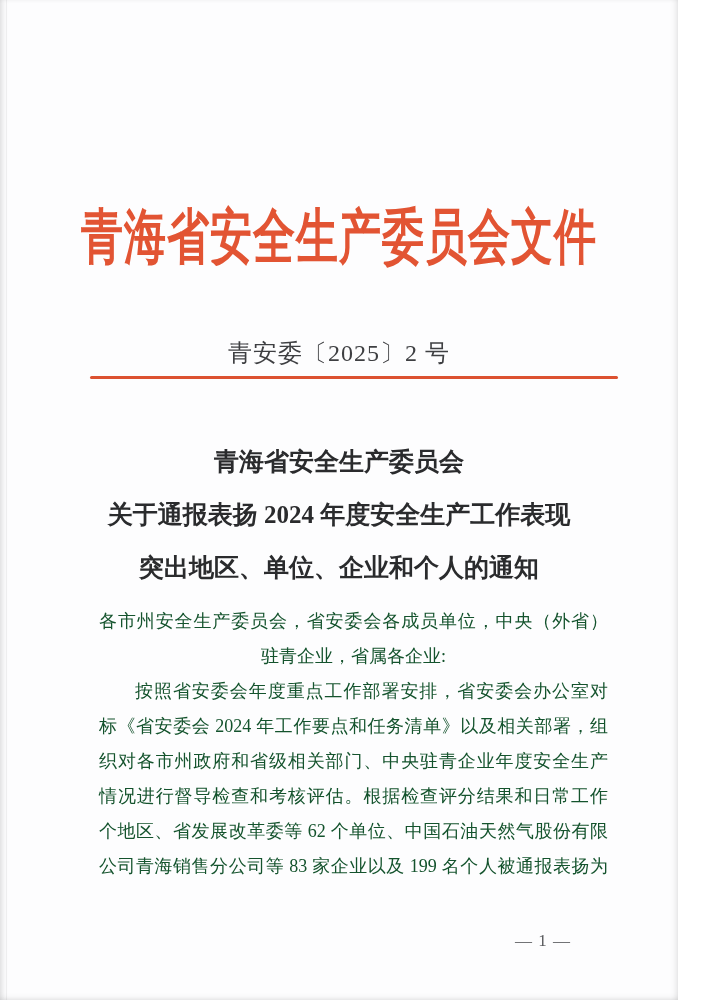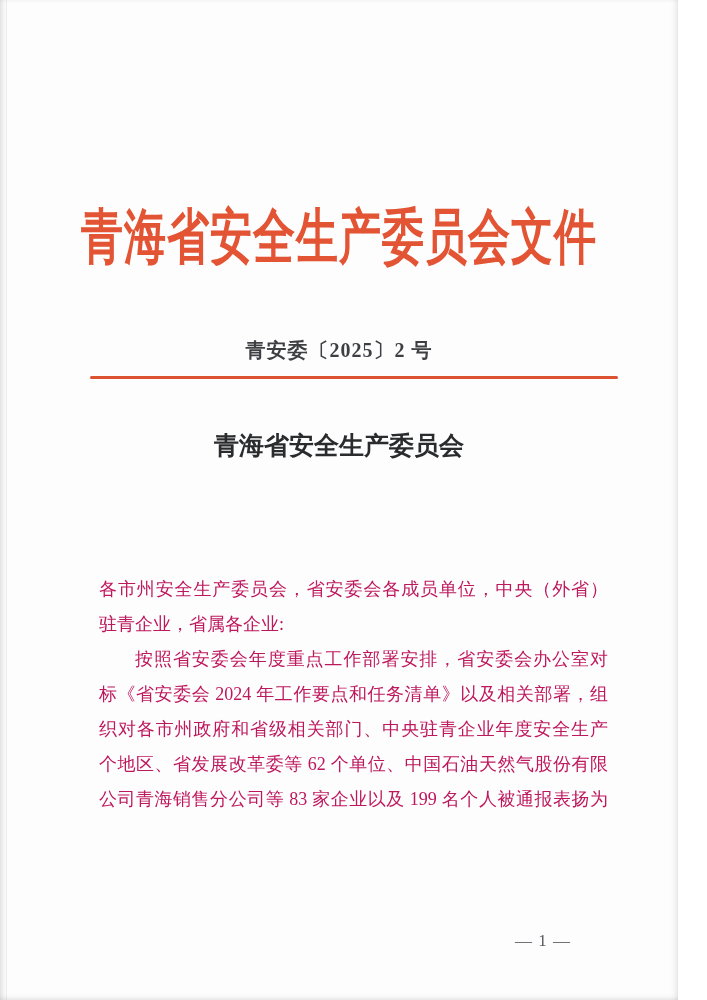--- a/index.html
+++ b/index.html
@@ -38,57 +38,57 @@
     color: #e25433;
     transform: scaleY(1.42);
     transform-origin: top center;
     white-space: nowrap;
   }
   .doc-number {
     position: absolute;
     top: 337px;
     left: 0; right: 0;
     text-align: center;
-    font-size: 20px;
+    font-size: 24px;
     color: #3e3f42;
     letter-spacing: 1px;
-    font-weight: bold;
   }
   .red-divider {
     position: absolute;
     top: 376px;
     left: 90px;
     width: 528px;
     height: 3px;
     background: #dc5130;
     border-radius: 2px;
   }
   .doc-title {
     position: absolute;
     top: 427px;
     left: 0; right: 0;
     text-align: center;
     font-size: 25px;
     line-height: 37px;
     font-weight: bold;
     color: #2a2b2d;
   }
-  .doc-title div { margin: 0; }
+  .doc-title div { margin: 16px; }
   .body-text {
     position: absolute;
-    top: 572px;
+    top: 604px;
     left: 99px;
     width: 509px;
     font-size: 18px;
     line-height: 35px;
-    color: #be185d;
+    color: #14532d;
   }
   .body-text p {
     margin: 0;
     white-space: nowrap;
+    text-align: center;
   }
   .body-text p.j {
     white-space: normal;
     text-align: justify;
     text-align-last: justify;
     text-justify: inter-character;
   }
   .body-text p.indent {
     text-indent: 2em;
   }
@@ -107,27 +107,30 @@
 <div class="page">
 
   <h1 class="org-title">青海省安全生产委员会文件</h1>
 
   <div class="doc-number">青安委〔2025〕2 号</div>
 
   <div class="red-divider"></div>
 
   <div class="doc-title">
     <div>青海省安全生产委员会</div>
+    <div>关于通报表扬 2024 年度安全生产工作表现</div>
+    <div>突出地区、单位、企业和个人的通知</div>
   </div>
 
   <div class="body-text">
     <p class="j">各市州安全生产委员会，省安委会各成员单位，中央（外省）</p>
     <p>驻青企业，省属各企业:</p>
     <p class="j indent">按照省安委会年度重点工作部署安排，省安委会办公室对</p>
     <p class="j">标《省安委会 2024 年工作要点和任务清单》以及相关部署，组</p>
     <p class="j">织对各市州政府和省级相关部门、中央驻青企业年度安全生产</p>
+    <p class="j">情况进行督导检查和考核评估。根据检查评分结果和日常工作</p>
     <p class="j">个地区、省发展改革委等 62 个单位、中国石油天然气股份有限</p>
     <p class="j">公司青海销售分公司等 83 家企业以及 199 名个人被通报表扬为</p>
   </div>
 
   <div class="page-number">— 1 —</div>
 
 </div>
 
 </body></html>

